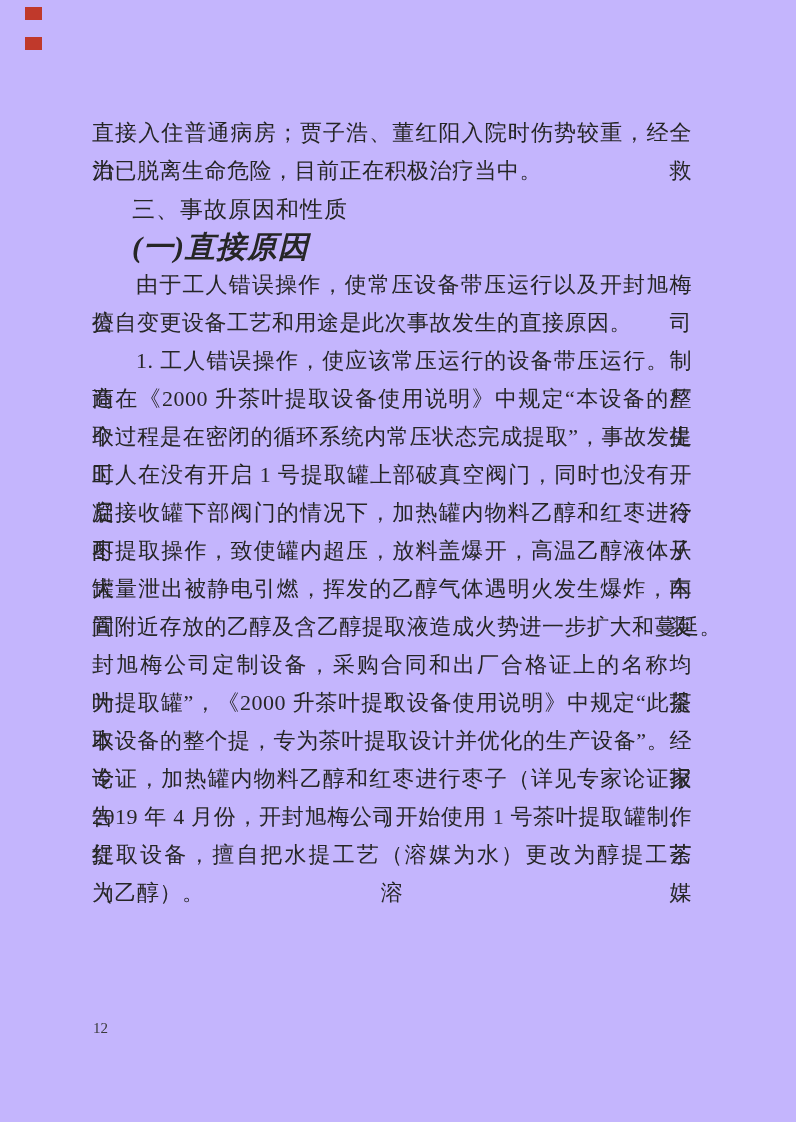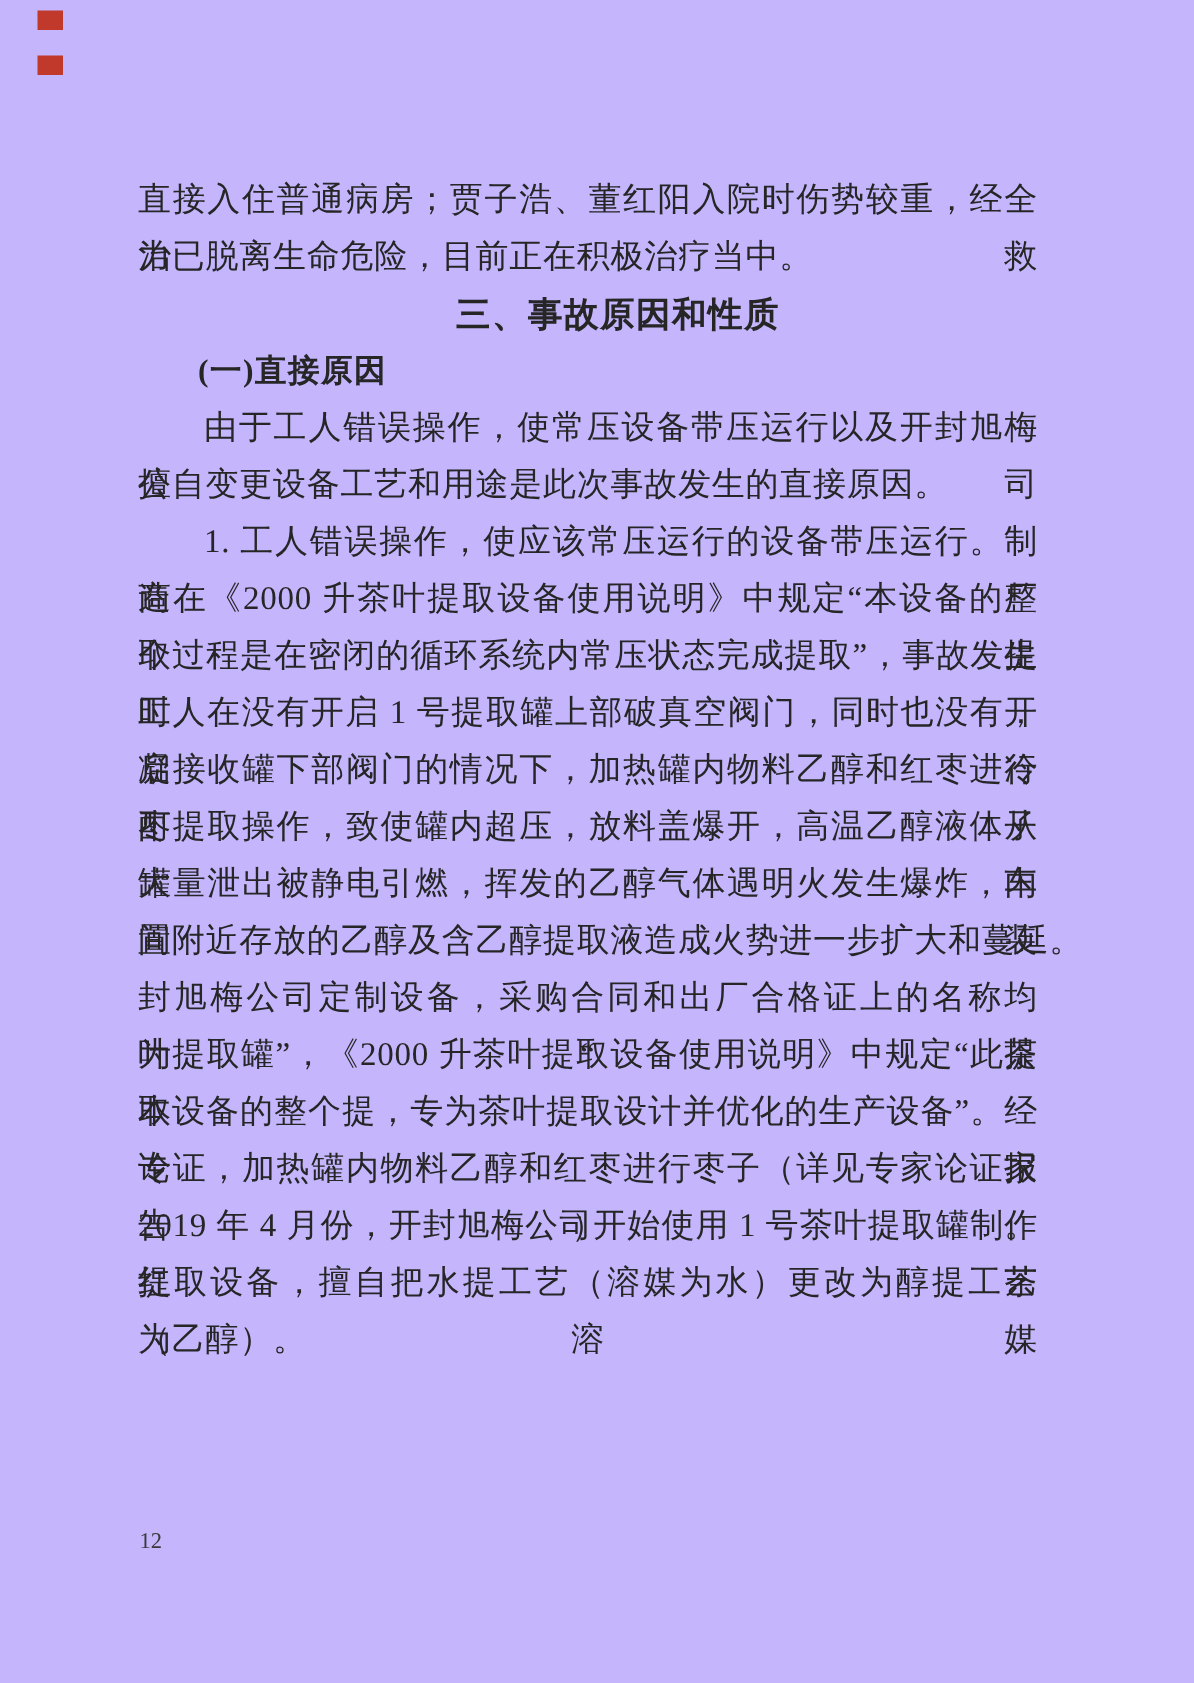--- a/index.html
+++ b/index.html
@@ -40,32 +40,32 @@
     overflow: visible;
   }
   .line.j {
     white-space: normal;
     text-align: justify;
     text-align-last: justify;
   }
   .ind { text-indent: 44px; }
   .h1 {
     font-family: "Liberation Sans", "DejaVu Sans", sans-serif;
-    font-weight: bold;
+    font-weight: normal;
     font-size: 23px;
     text-indent: 40px;
     letter-spacing: 1px;
-    text-align: center;
   }
   .h2 {
     font-family: "Liberation Serif", "DejaVu Serif", serif;
     font-weight: bold;
-    font-size: 21px;
+    font-size: 30px;
     text-indent: 40px;
     letter-spacing: 1px;
+    font-style: italic;
   }
   .page-number {
     position: absolute;
     left: 93px;
     top: 1018px;
     font-size: 15px;
     line-height: 20px;
     color: #3a3a3a;
     font-family: "Liberation Serif", "DejaVu Serif", serif;
   }

